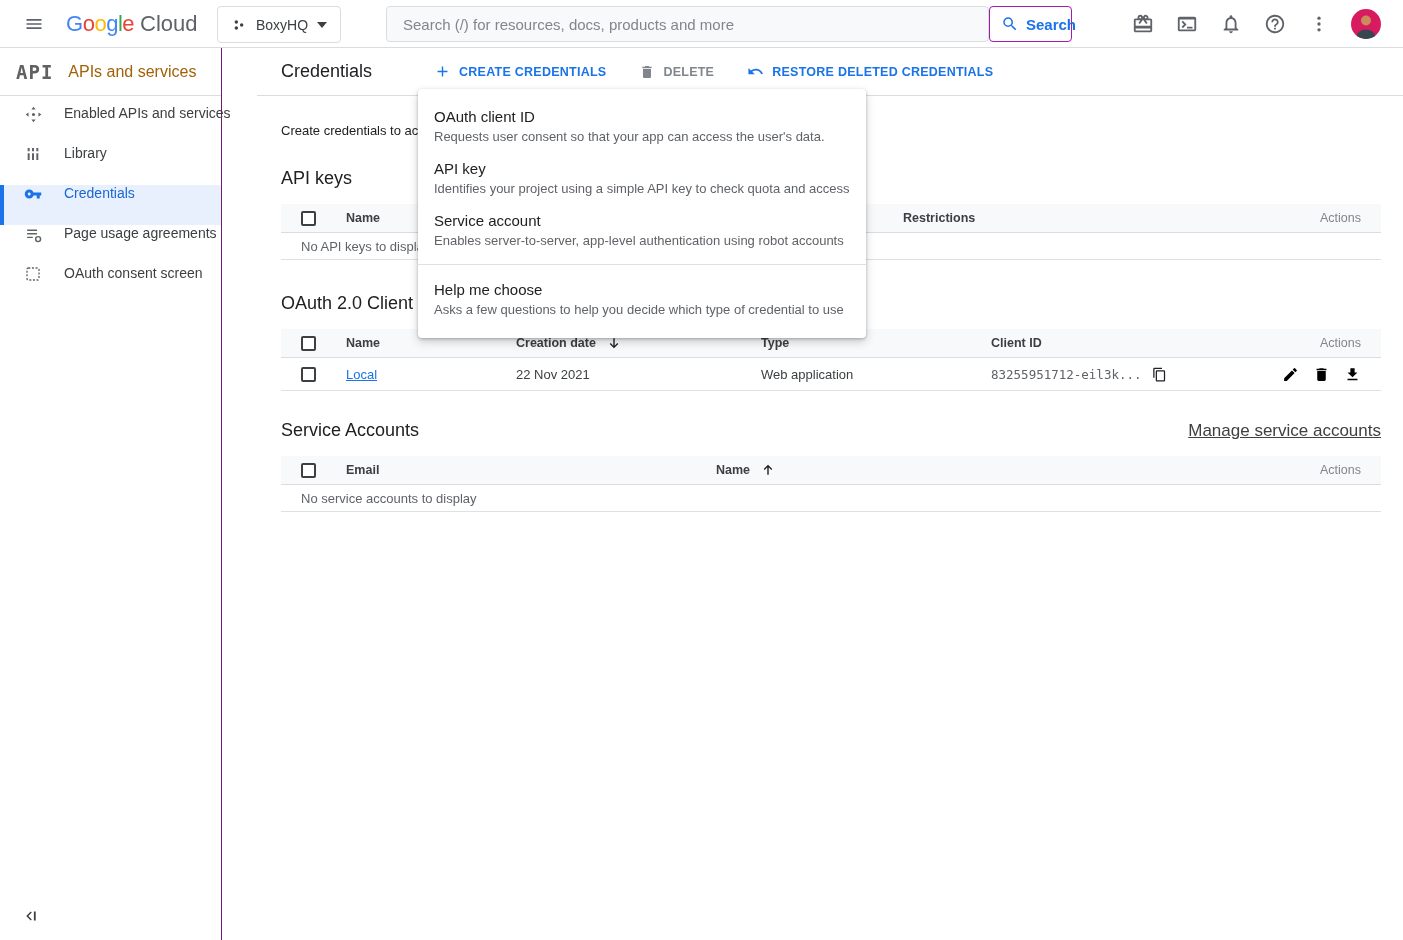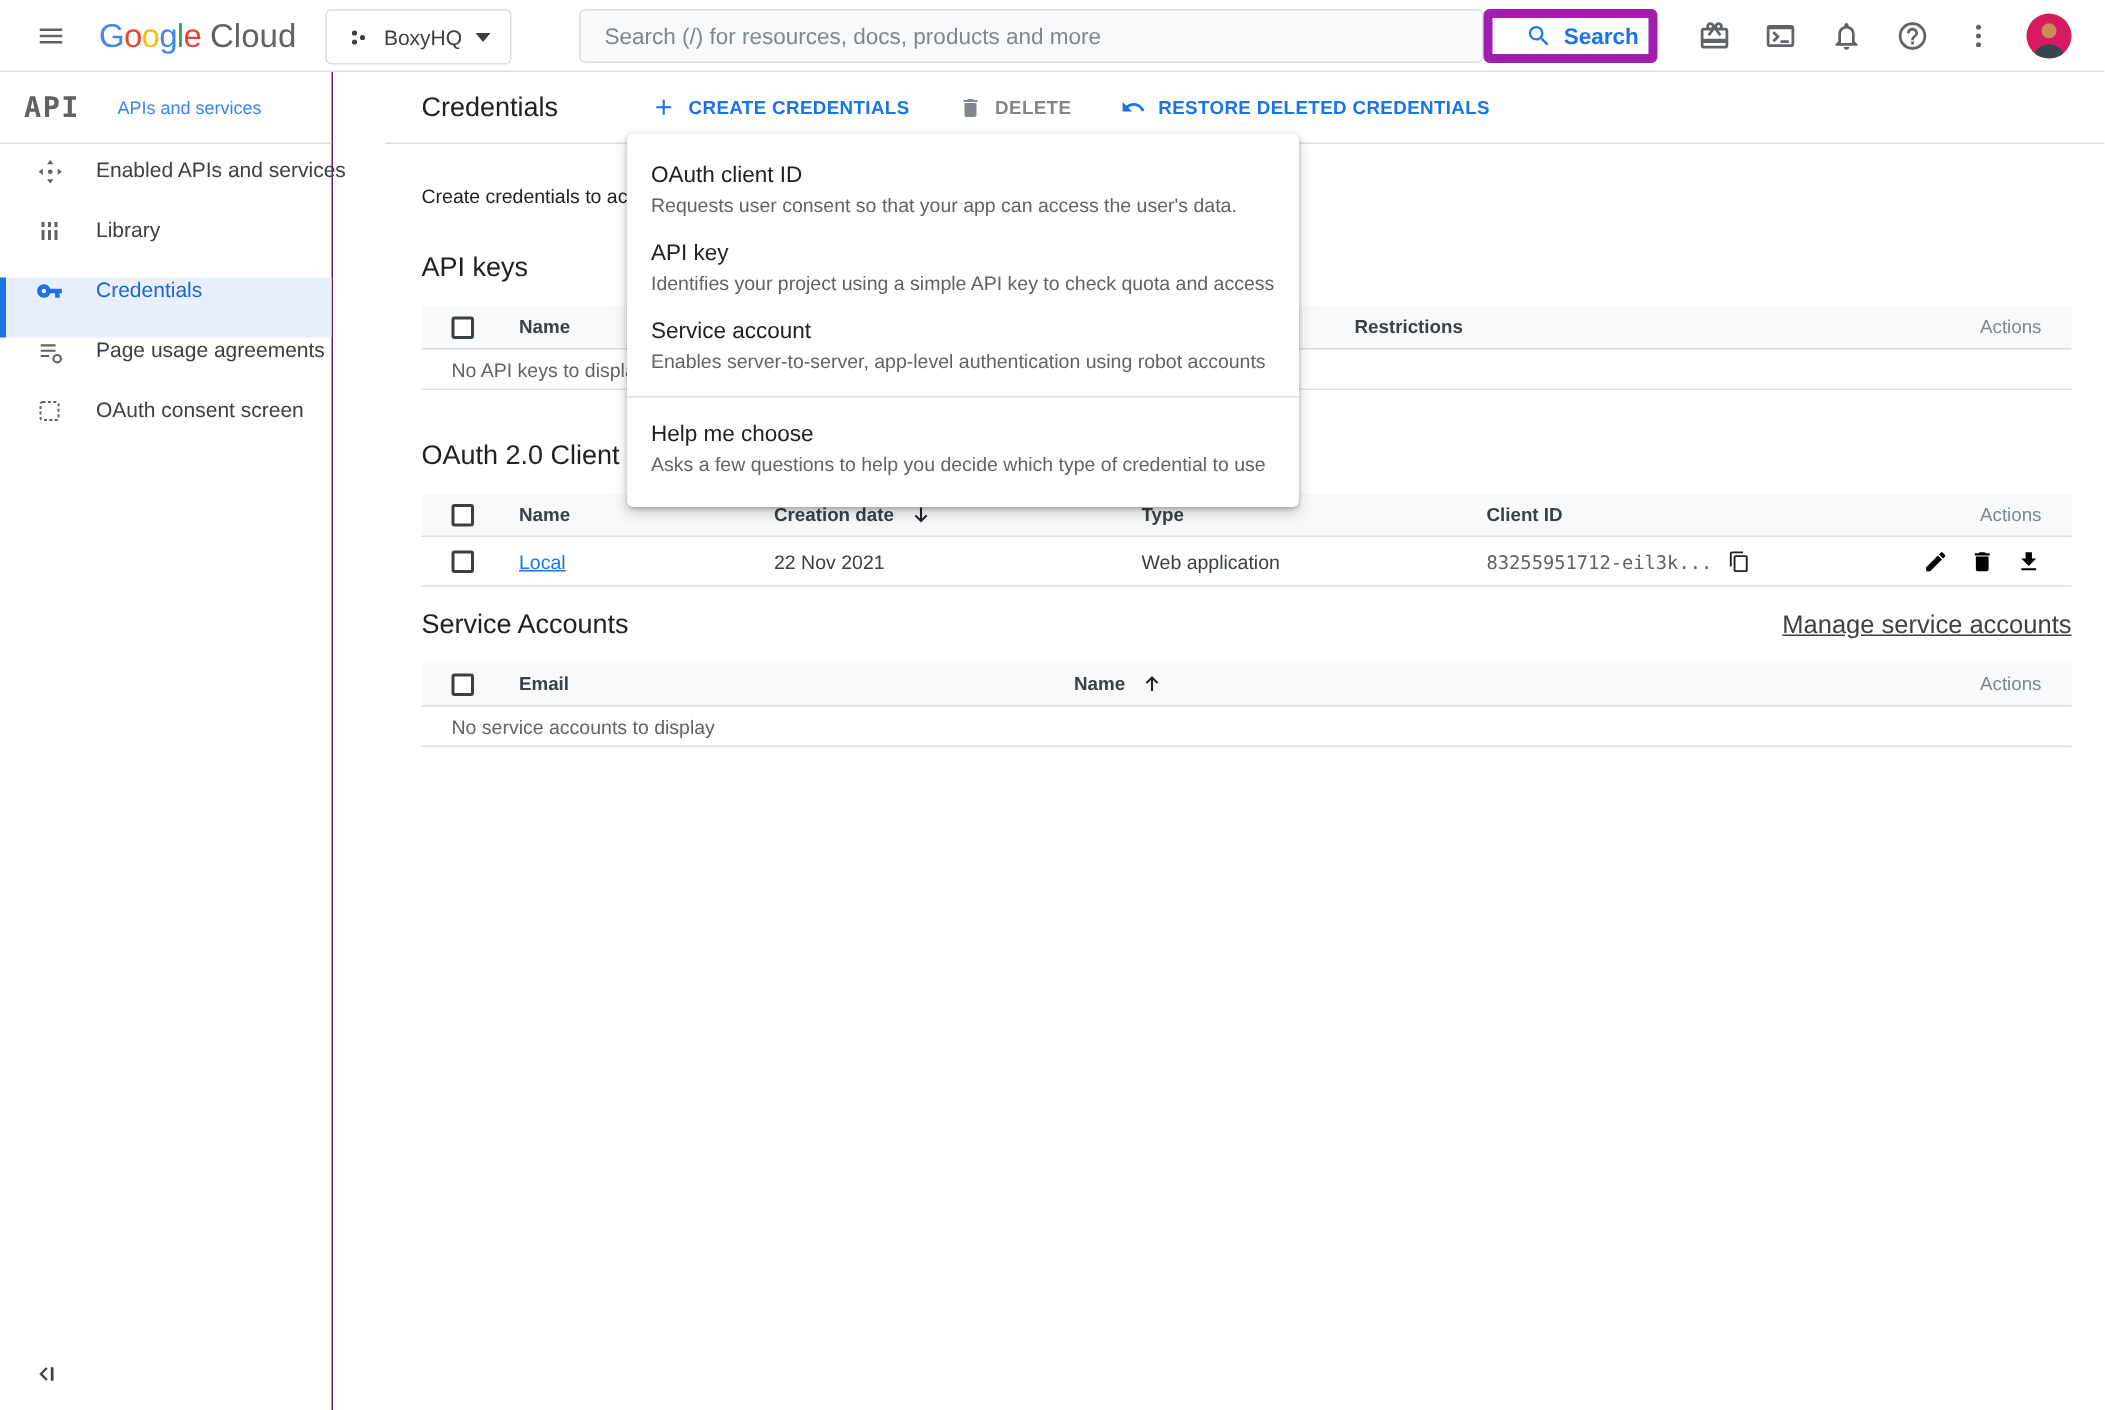--- a/index.html
+++ b/index.html
@@ -21,36 +21,36 @@
     font-size:22px; letter-spacing:-0.5px; cursor:pointer; }
   .logo .cloud { color:#5f6368; margin-left:6px; letter-spacing:0; }
   .project { position:absolute; left:217px; top:6px; height:37px; width:124px;
     border:1px solid #dadce0; border-radius:4px; display:flex; align-items:center;
     justify-content:center; gap:9px; font-size:14px; color:#3c4043; background:#fff; }
   .searchbox { position:absolute; left:386px; top:6px; width:603px; height:36px;
     background:#f8f9fa; border:1px solid #dadce0; border-radius:4px; display:flex; align-items:center; }
   .searchbox input { flex:1; border:none; background:transparent; outline:none;
     font:15px "Liberation Sans", sans-serif; color:#8b5cf6; padding:0 16px; }
   .searchbox input::placeholder { color:#80868b; }
-  .searchbtn { position:absolute; left:989px; top:6px; height:36px; width:116px;
-    border:6px solid #a21caf; border-radius:4px; background:#fff; color:#1a73e8;
+  .searchbtn { position:absolute; left:989px; top:6px; height:36px; width:83px;
+    border:1px solid #a21caf; border-radius:4px; background:#fff; color:#1a73e8;
     font-size:15px; font-weight:700; display:flex; align-items:center; justify-content:center; gap:7px;padding-left:16px; }
   .topicons { position:absolute; right:0; top:0; height:48px; display:flex;
     align-items:center; gap:20px; padding-right:22px; }
   .topicons .ticon { width:24px; height:24px; color:#5f6368; display:flex;
     align-items:center; justify-content:center; }
   .avatar { width:30px; height:30px; border-radius:50%; overflow:hidden; position:relative; }
 
   
   .sidebar { position:absolute; top:48px; left:0; bottom:0; width:222px;
     border-right:1px solid #701a75; background:#fff; }
   .sb-head { height:48px; border-bottom:1px solid #dadce0; display:flex; align-items:center; padding-left:16px; }
   .api-logo { font-family:"DejaVu Sans Mono", monospace; font-weight:700; font-size:19px;
     color:#616161; letter-spacing:1px; }
-  .sb-title { font-size:12px; color:#3b82f6; margin-left:25px; }
+  .sb-title { font-size:16px; color:#a16207; margin-left:15px; }
   .sb-nav { padding-top:9px; }
   .sb-item { position:relative; height:40px; display:flex; align-items:flex-start;
     padding-left:24px; cursor:pointer; }
   .sb-item .sb-ic { width:18px; height:18px; color:#5f6368; display:flex;
     align-items:center; justify-content:center; flex:none; }
   .sb-item .sb-label { font-size:14px; color:#3c4043; margin-left:22px; white-space:nowrap; }
   .sb-item.selected { background:#e8f0fe; }
   .sb-item.selected::before { content:""; position:absolute; left:0; top:0; bottom:0; width:4px; background:#1a73e8; }
   .sb-item.selected .sb-ic { color:#1a73e8; }
   .sb-item.selected .sb-label { color:#1967d2; }
@@ -65,21 +65,21 @@
     letter-spacing:.25px; color:#1a73e8; }
   .txtbtn.first { margin-left:62px; }
   .txtbtn + .txtbtn { margin-left:33px; }
   .txtbtn.disabled { color:#80868b; cursor:default; }
 
   .content-body { padding:27px 22px 0 24px; }
   .intro { font-size:13px; color:#202124; }
   .sec-heading { font-size:18px; font-weight:400; color:#202124; }
   .h-api { margin-top:30px; }
   .h-oauth { margin-top:33px; }
-  .sa-headrow { margin-top:15px; display:flex; align-items:flex-end; justify-content:space-between; }
+  .sa-headrow { margin-top:29px; display:flex; align-items:flex-end; justify-content:space-between; }
   .manage-link { font-size:17px; color:#404040; text-decoration:underline; cursor:pointer; }
 
   .table { margin-top:15px; }
   .thead { background:#f8f9fa; height:29px; border-bottom:1px solid #dadce0;
     display:grid; align-items:center; padding-right:20px; }
   .trow { border-bottom:1px solid #e0e0e0; display:grid; align-items:center; padding-right:20px; }
   .api-grid { grid-template-columns:65px 557px 1fr auto; }
   .oauth-grid { grid-template-columns:65px 170px 245px 230px 1fr auto; }
   .sa-grid { grid-template-columns:65px 370px 1fr auto; }
   .colhead { font-size:12.5px; font-weight:700; color:#3c4043; display:flex; align-items:center; gap:11px; }

